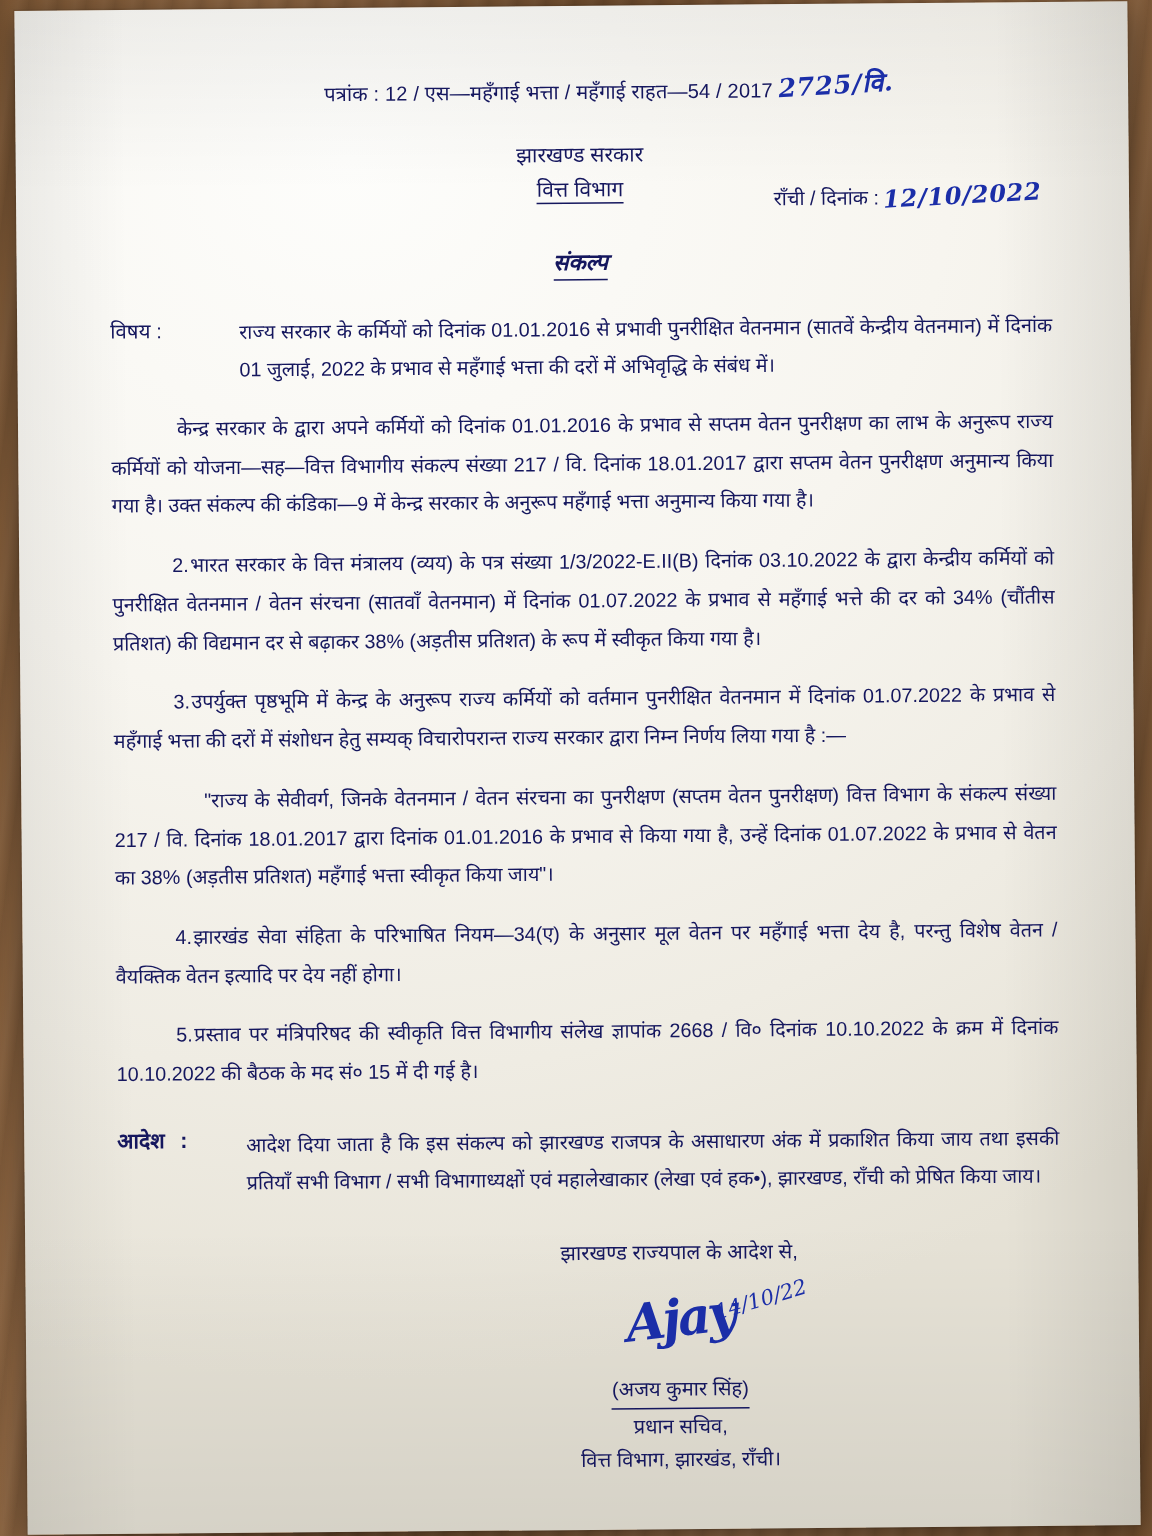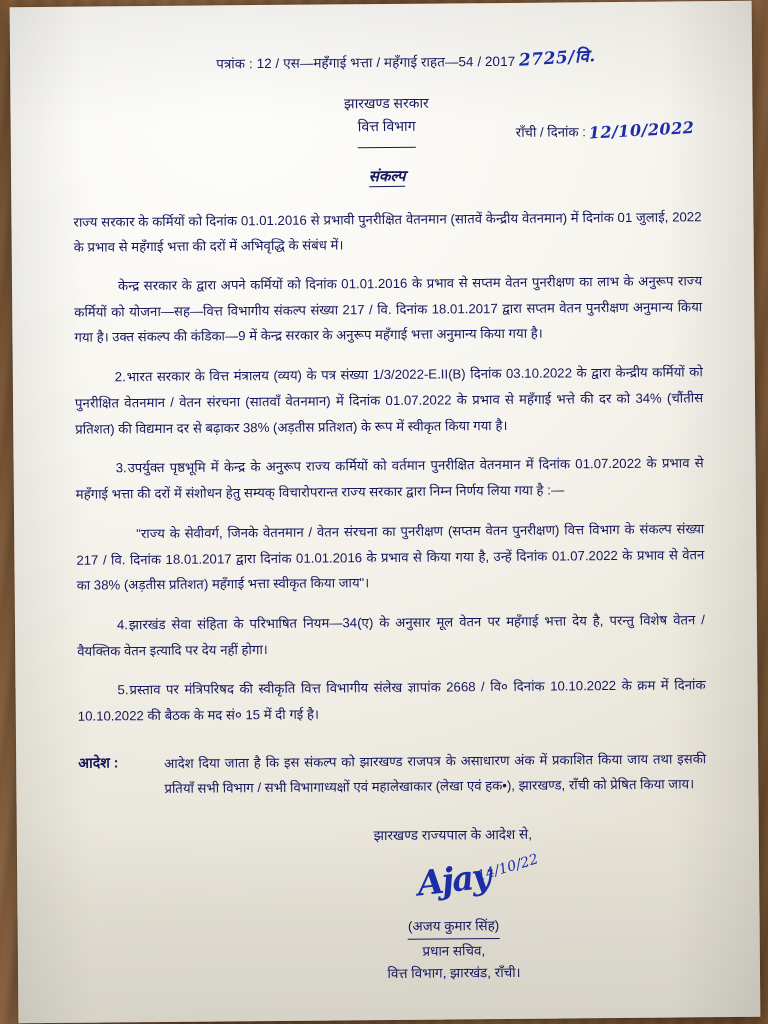--- a/index.html
+++ b/index.html
@@ -86,21 +86,21 @@
   .gov {
     text-align: center;
     margin-top: 16px;
     font-size: 14px;
   }
   .dept {
     text-align: center;
     font-size: 14px;
     margin-top: 1px;
   }
-  .dept span { border-bottom: 1px solid #15175e; padding-bottom: 13px; }
+  .dept span { border-bottom: 1px solid #15175e; padding-bottom: 1px; }
 
   .place-date {
     text-align: right;
     margin-top: -18px;
     margin-right: 6px;
     font-size: 13.2px;
     white-space: nowrap;
   }
   .hand-date {
     font-size: 16px;
@@ -151,20 +151,21 @@
   
   .order {
     display: flex;
     margin-top: 22px;
   }
   .order .label {
     width: 86px;
     flex: 0 0 86px;
     font-size: 14.2px;
     font-weight: 700;
+    font-family: Liberation Mono, monospace;
   }
   .order .body {
     flex: 1;
     text-align: justify;
     line-height: 1.9;
   }
 
   .by-order {
     text-align: center;
     margin-top: 26px;
@@ -230,20 +231,21 @@
     <div class="gov">झारखण्ड सरकार</div>
     <div class="dept"><span>वित्त विभाग</span></div>
 
     <div class="place-date">
       <span>राँची / दिनांक :</span><span class="hand hand-date">12/10/2022</span>
     </div>
 
     <div class="title"><span>संकल्प</span></div>
 
     <div class="subject">
+      <div class="label">विषय :</div>
       <div class="body">राज्य सरकार के कर्मियों को दिनांक 01.01.2016 से प्रभावी पुनरीक्षित वेतनमान (सातवें केन्द्रीय वेतनमान) में दिनांक 01 जुलाई, 2022 के प्रभाव से महँगाई भत्ता की दरों में अभिवृद्धि के संबंध में।</div>
     </div>
 
     <div class="para indent">केन्द्र सरकार के द्वारा अपने कर्मियों को दिनांक 01.01.2016 के प्रभाव से सप्तम वेतन पुनरीक्षण का लाभ के अनुरूप राज्य कर्मियों को योजना—सह—वित्त विभागीय संकल्प संख्या 217 / वि. दिनांक 18.01.2017 द्वारा सप्तम वेतन पुनरीक्षण अनुमान्य किया गया है। उक्त संकल्प की कंडिका—9 में केन्द्र सरकार के अनुरूप महँगाई भत्ता अनुमान्य किया गया है।</div>
 
     <div class="para">
       <span class="num">2.</span><span>भारत सरकार के वित्त मंत्रालय (व्यय) के पत्र संख्या 1/3/2022-E.II(B) दिनांक 03.10.2022 के द्वारा केन्द्रीय कर्मियों को पुनरीक्षित वेतनमान / वेतन संरचना (सातवाँ वेतनमान) में दिनांक 01.07.2022 के प्रभाव से महँगाई भत्ते की दर को 34% (चौंतीस प्रतिशत) की विद्यमान दर से बढ़ाकर 38% (अड़तीस प्रतिशत) के रूप में स्वीकृत किया गया है।</span>
     </div>
 
     <div class="para">

